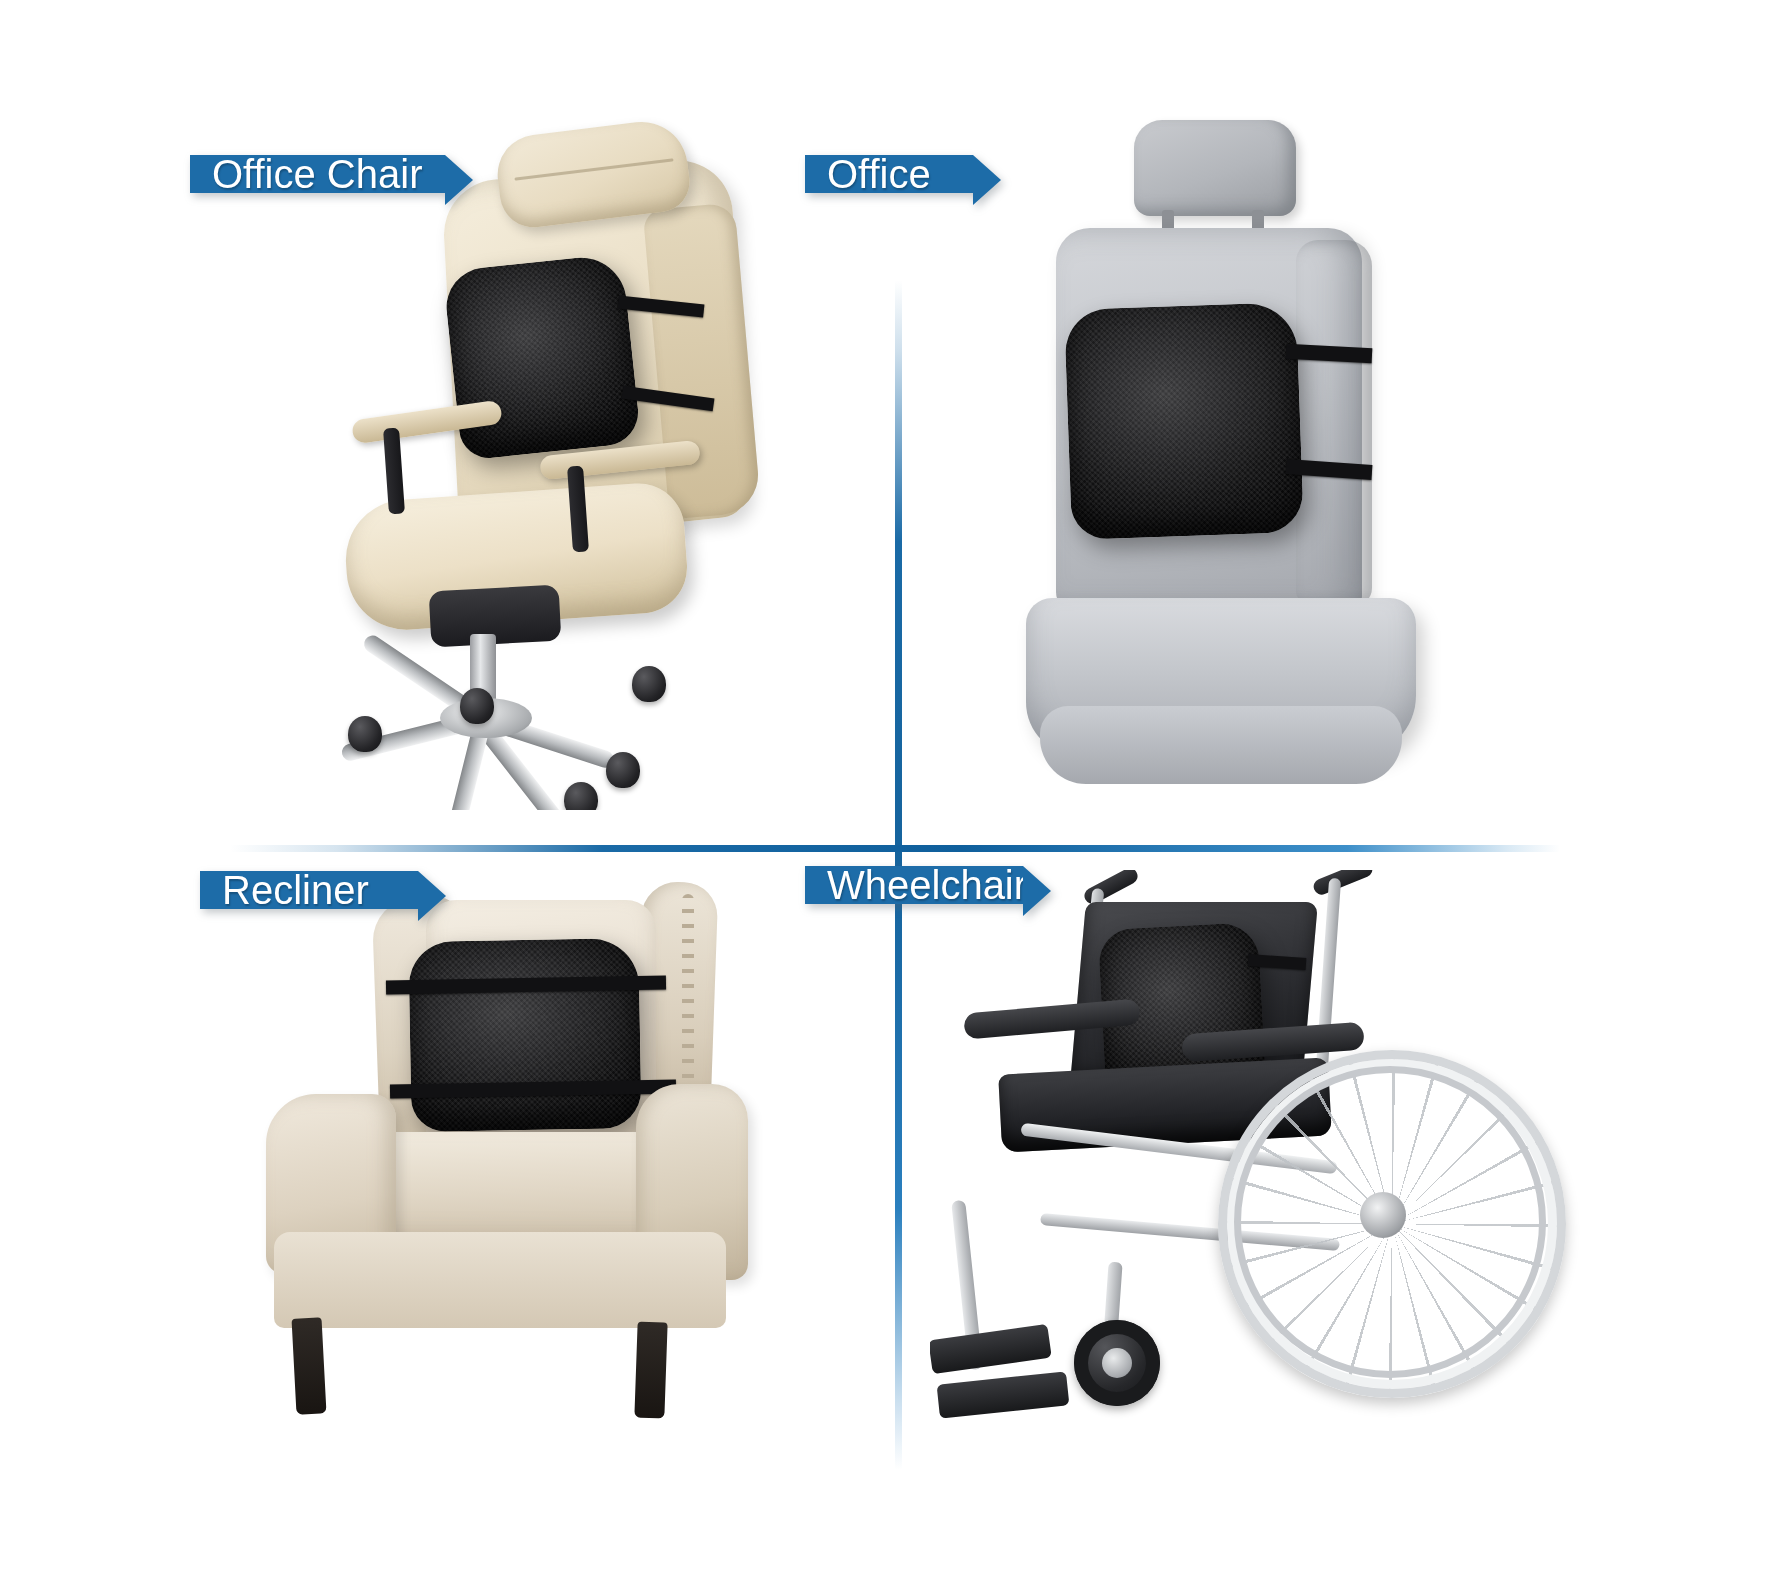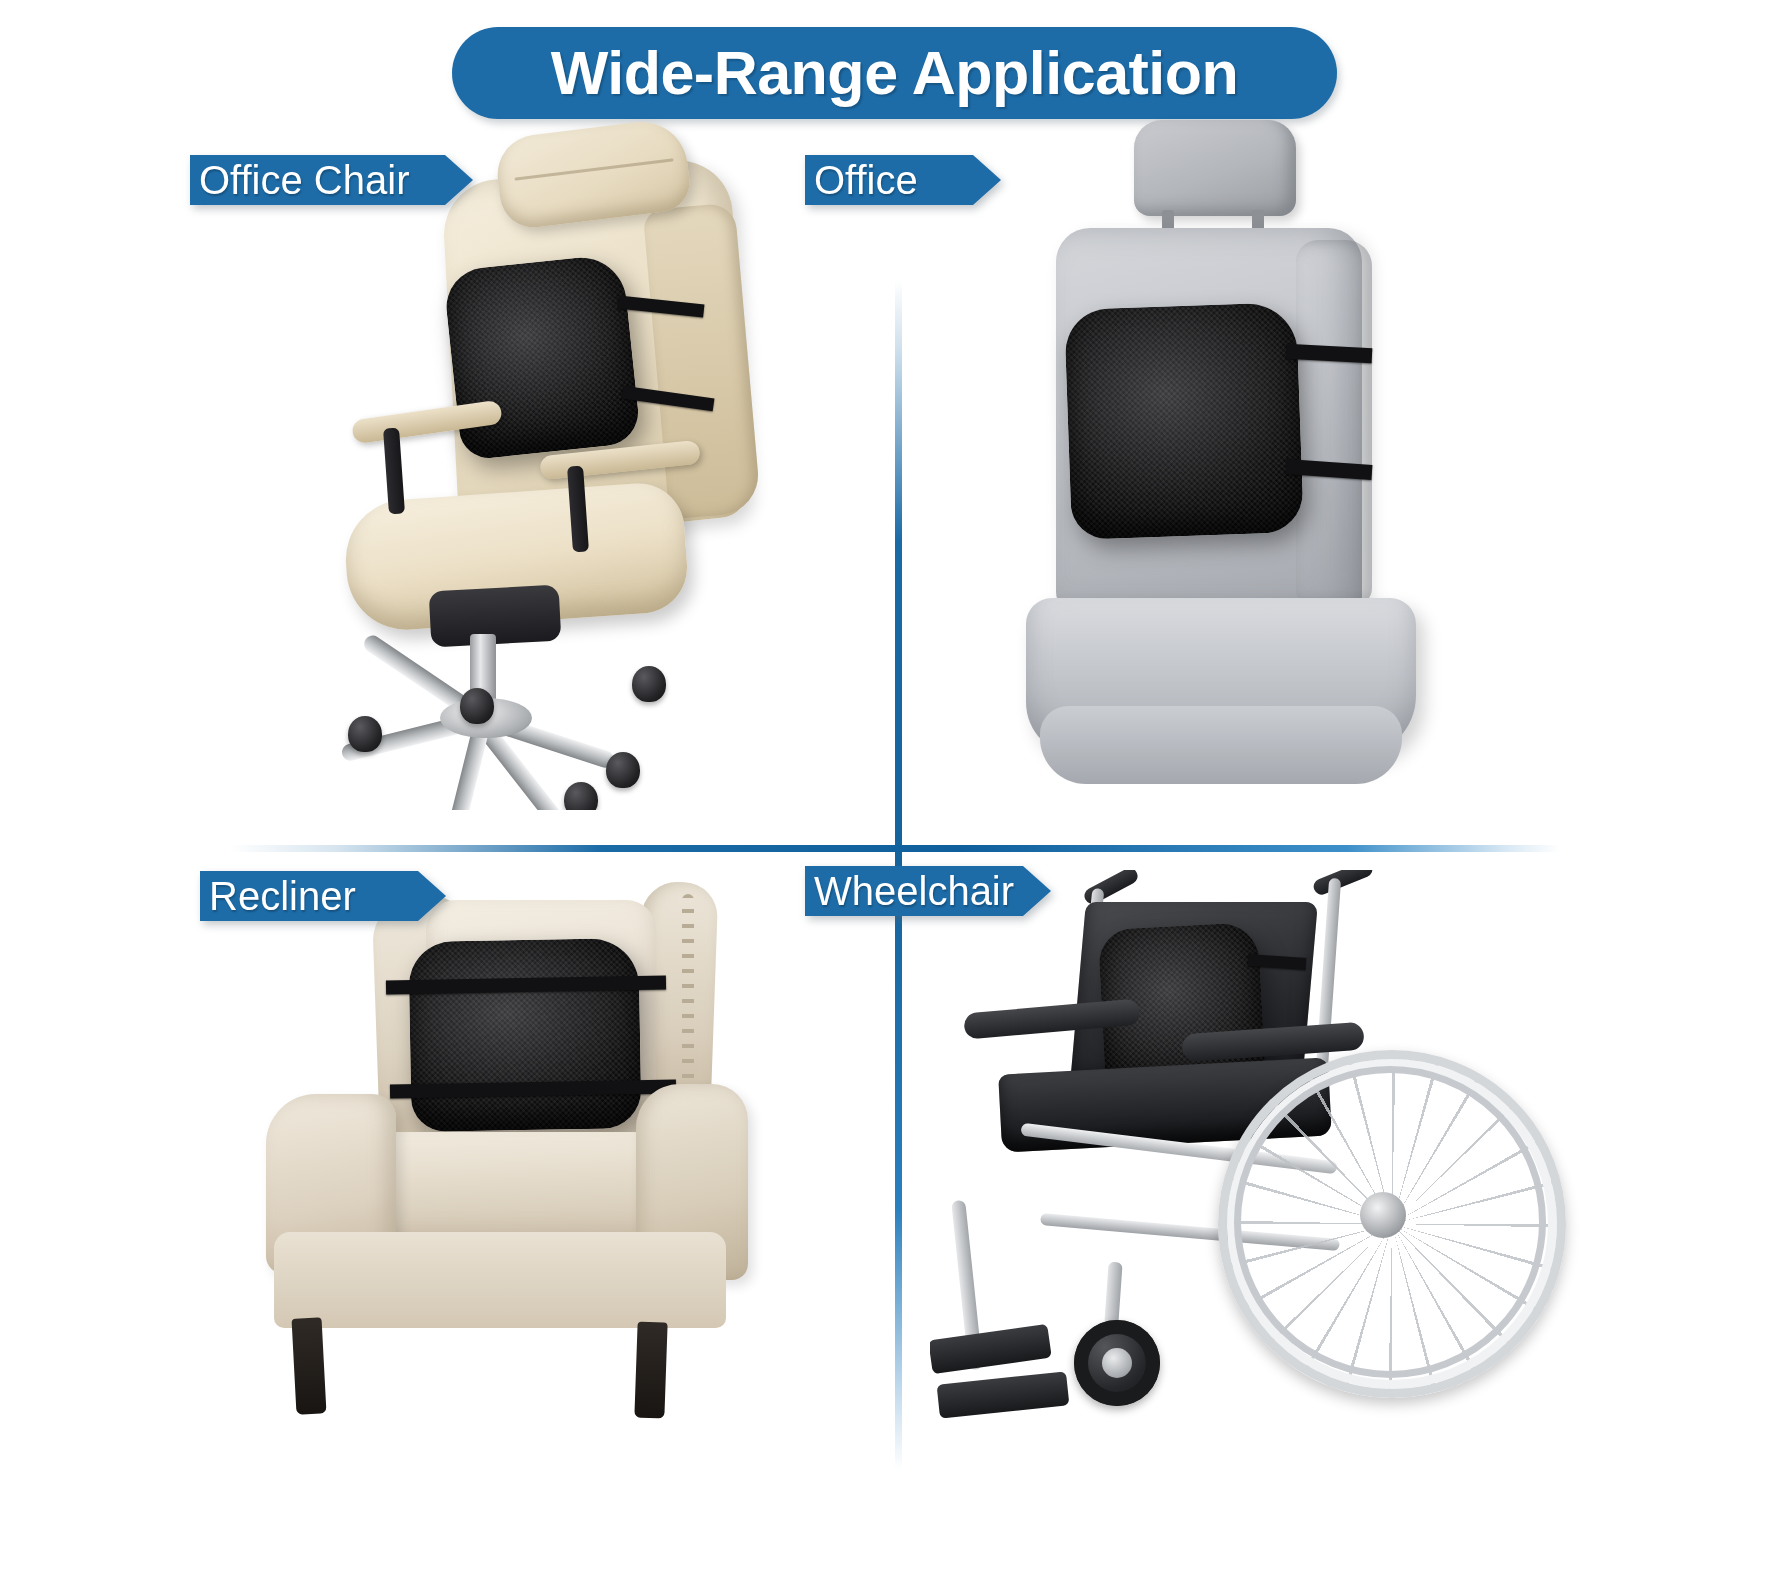--- a/index.html
+++ b/index.html
@@ -45,24 +45,24 @@
        rgba(28,108,168,.18) 8%,
        #1a6aa6 28%,
        #0f5f9c 55%,
        #3d8fc9 84%,
        rgba(61,143,201,.2) 96%,
        rgba(61,143,201,0) 100%);
   }
 
   
   .arrow-label{
-    position:absolute;height:50px;
+    position:absolute;height:38px;
     background:#1d6ca8;
     display:flex;align-items:center;
-    padding:0 18px 0 9px;
+    padding:0 18px 0 22px;
     box-sizing:border-box;
     filter:drop-shadow(3px 4px 4px rgba(90,100,110,.35));
   }
   .arrow-label .arrow-label-text{
     color:#ffffff;font-size:40px;font-weight:normal;line-height:1;
     white-space:nowrap;
     text-shadow:1px 2px 2px rgba(0,0,0,.25);
   }
   .arrow-tip{
     position:absolute;left:100%;top:0;width:0;height:0;
@@ -372,23 +372,20 @@
     transform:rotate(-3deg);
   }
   .wc-strap-1{left:318px;top:86px;width:58px;height:12px;transform:rotate(4deg);}
   .wc-strap-2{left:318px;top:168px;width:58px;height:12px;transform:rotate(5deg);}
 </style>
 </head>
 <body>
 
 <div id="stage">
 
-  <div id="title-banner">
-    <span id="title-text">Wide-Range Application</span>
-  </div>
 
   <div id="divider-vertical"></div>
   <div id="divider-horizontal"></div>
 
   <div class="photo" id="photo-office-chair">
     <div class="oc-backrest"></div>
     <div class="oc-backrest-side"></div>
     <div class="oc-headrest"></div>
     <div class="oc-headrest-seam"></div>
 

